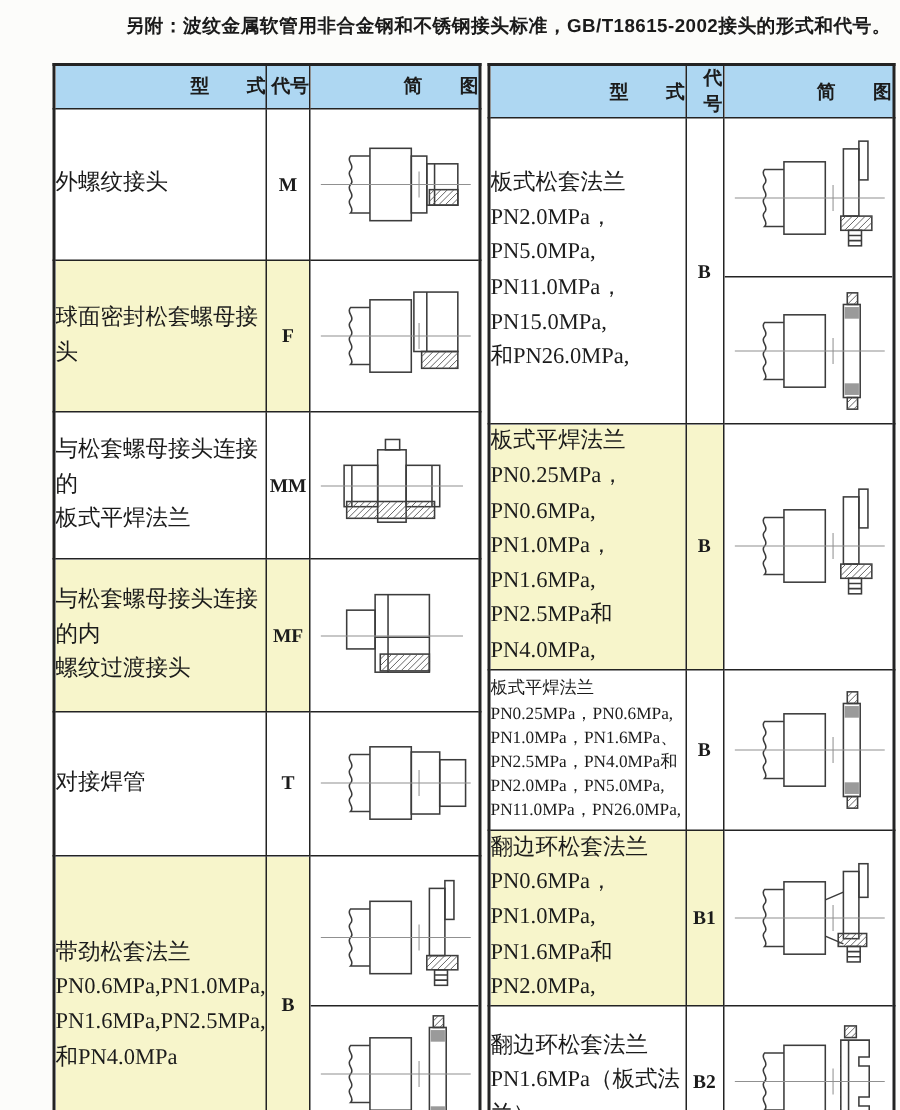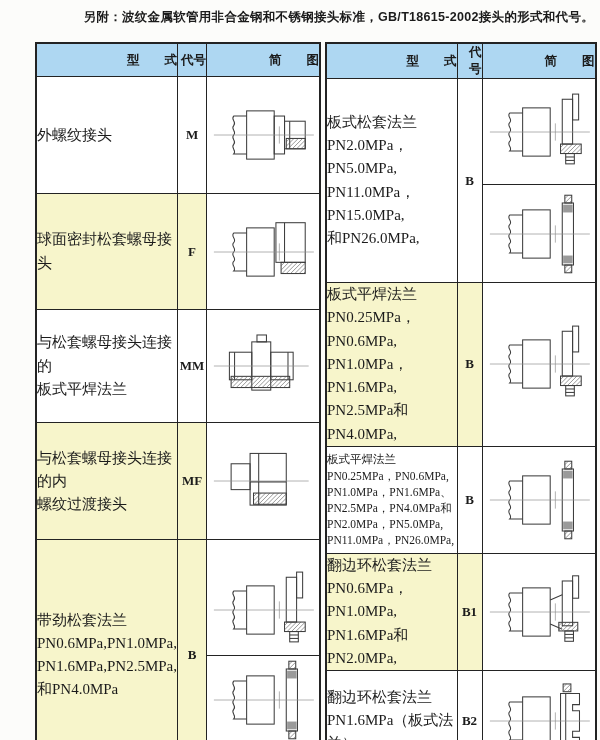--- a/index.html
+++ b/index.html
@@ -198,20 +198,38 @@
                   <line x1="75" y1="73" x2="88" y2="60" class="h"></line>
                   <line x1="80" y1="73" x2="92" y2="61" class="h"></line>
                   <line x1="85" y1="73" x2="92" y2="66" class="h"></line>
                   <line x1="90" y1="73" x2="92" y2="71" class="h"></line>
                   <line x1="8" y1="46" x2="118" y2="46" class="cl"></line>
                 </svg>
               </div>
             </div>
           </td>
     </tr>
+    <tr class="r4">
+      <td class="lbl">对接焊管</td>
+      <td class="code">T</td>
+      <td class="diag">
+            <div class="dwrap">
+              <div class="d">
+                <svg viewBox="0 0 130 92" preserveAspectRatio="xMidYMid meet">
+                  <path d="M46 24 H31 c-4 4 4 7 0 11 c-4 4 4 7 0 11 c-4 4 4 7 0 11 c-4 4 4 7 0 11 H46"></path>
+                  <rect x="46" y="18" width="32" height="56"></rect>
+                  <rect x="78" y="22" width="22" height="48"></rect>
+                  <rect x="100" y="28" width="20" height="36"></rect>
+                  <line x1="8" y1="46" x2="124" y2="46" class="cl"></line>
+                  <line x1="84" y1="36" x2="84" y2="56" class="cl"></line>
+                </svg>
+              </div>
+            </div>
+          </td>
+    </tr>
     <tr class="r5">
       <td class="lbl yl">带劲松套法兰
 PN0.6MPa,PN1.0MPa,
 PN1.6MPa,PN2.5MPa,
 和PN4.0MPa</td>
       <td class="code yl">B</td>
       <td class="diag">
         <div class="stack h182">
           <div class="sub s91">
                 <div class="d">

